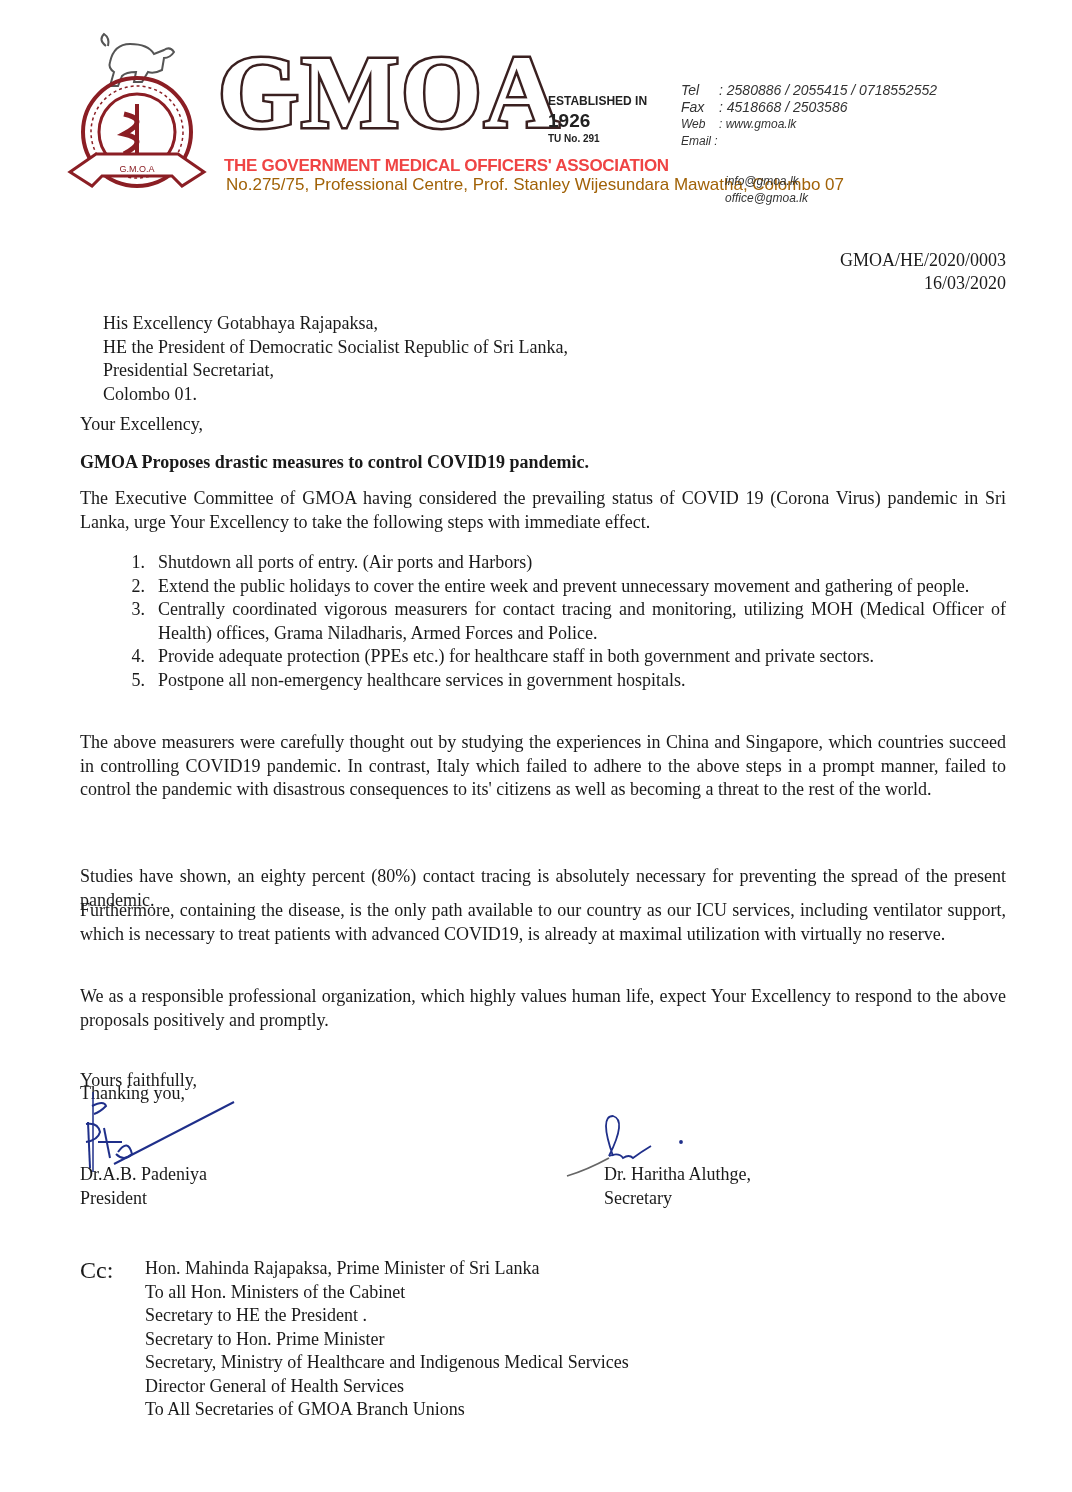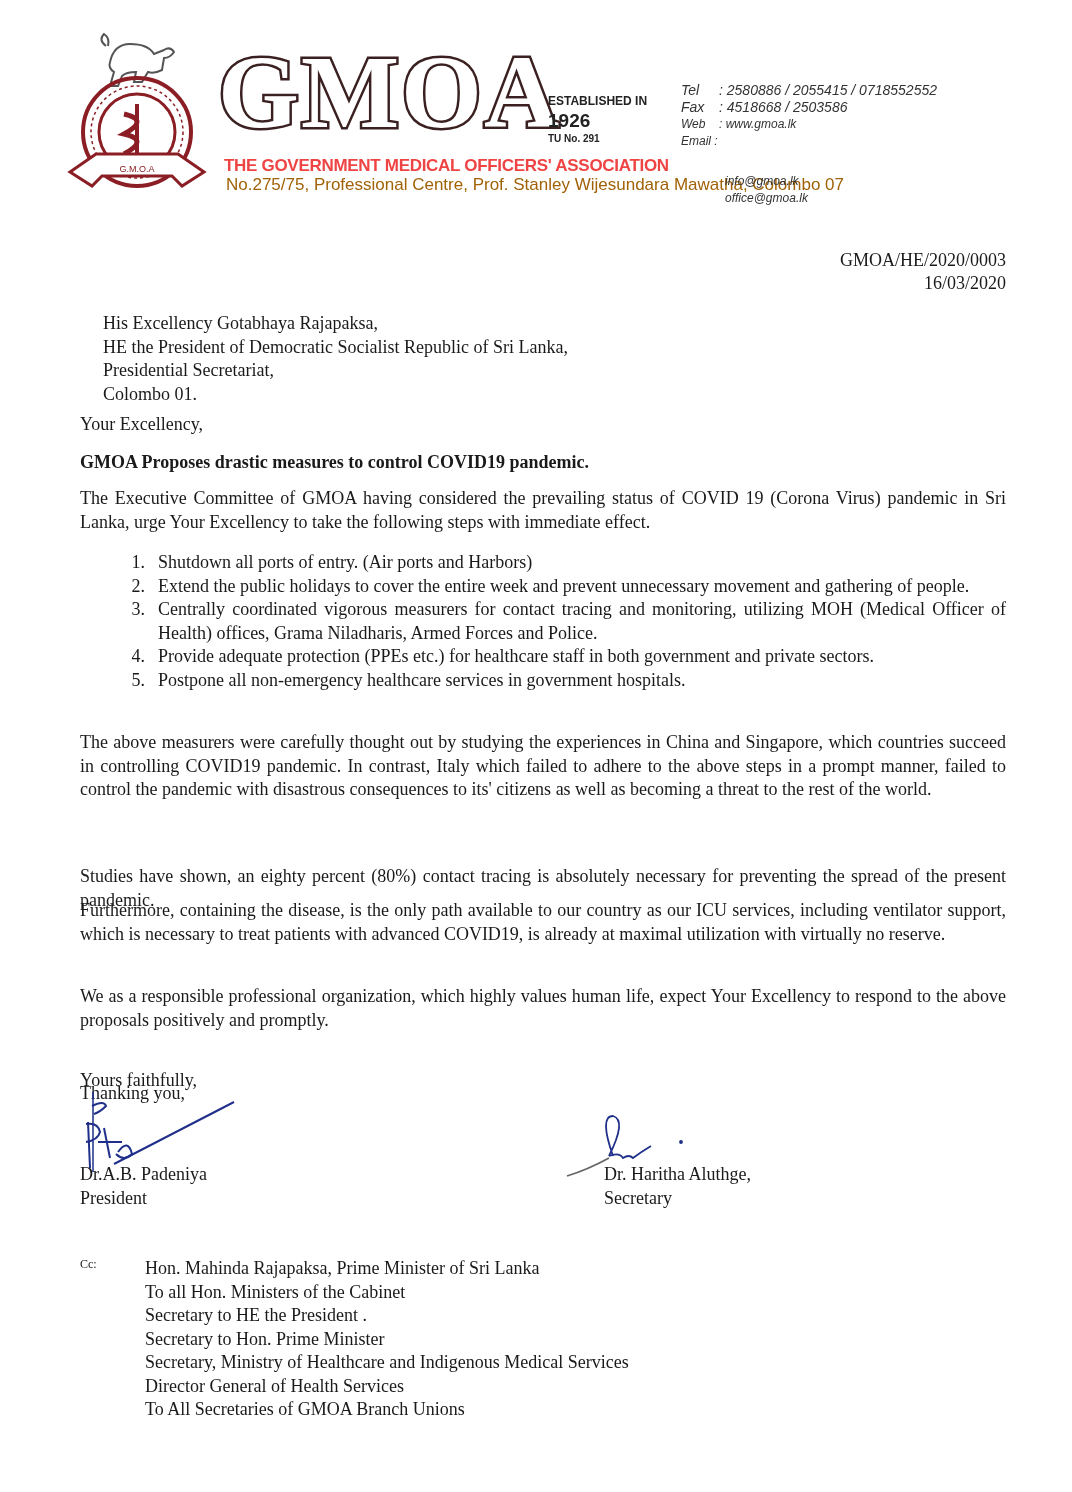--- a/index.html
+++ b/index.html
@@ -21,21 +21,21 @@
   .ref { position:absolute; right:66px; top:249px; text-align:right; font-size:18px; line-height:23px; }
   .text { position:absolute; left:80px; width:926px; font-family:"Liberation Serif", serif; font-size:18px; line-height:23.5px; }
   .justify { text-align:justify; }
   .bold { font-weight:bold; }
   ol.steps { position:absolute; left:80px; top:551px; width:926px; margin:0; padding:0; list-style:none; font-family:"Liberation Serif", serif; font-size:18px; line-height:23.5px; }
   ol.steps li { display:flex; text-align:justify; }
   ol.steps .num { width:65px; text-align:right; padding-right:13px; flex:none; }
   ol.steps .txt { flex:1; }
   .sig1 { position:absolute; left:78px; top:1092px; width:160px; height:80px; }
   .sig2 { position:absolute; left:565px; top:1110px; width:130px; height:70px; }
-  .cc-label { position:absolute; left:80px; top:1257px; font-family:"Liberation Serif", serif; font-size:12px; }
+  .cc-label { position:absolute; left:80px; top:1257px; font-family:"Liberation Serif", serif; font-size:24px; }
   .cc-list { position:absolute; left:145px; top:1257px; font-family:"Liberation Serif", serif; font-size:18px; line-height:23.5px; }
 </style>
 </head>
 <body>
 
 <div class="page">
 
   <div>
     <svg class="crest" viewBox="0 0 150 170">
 

